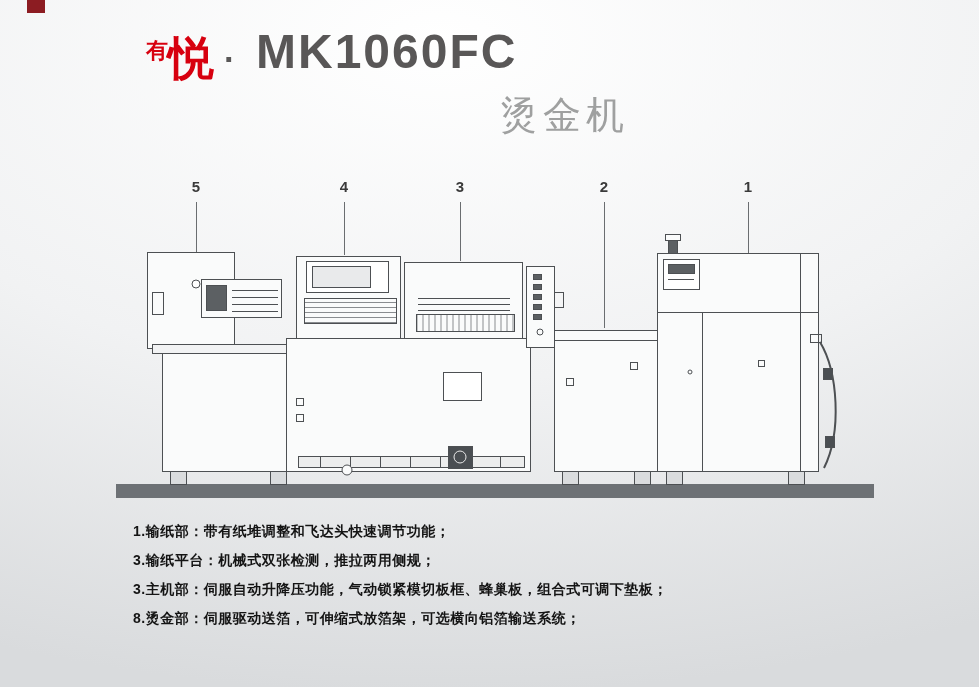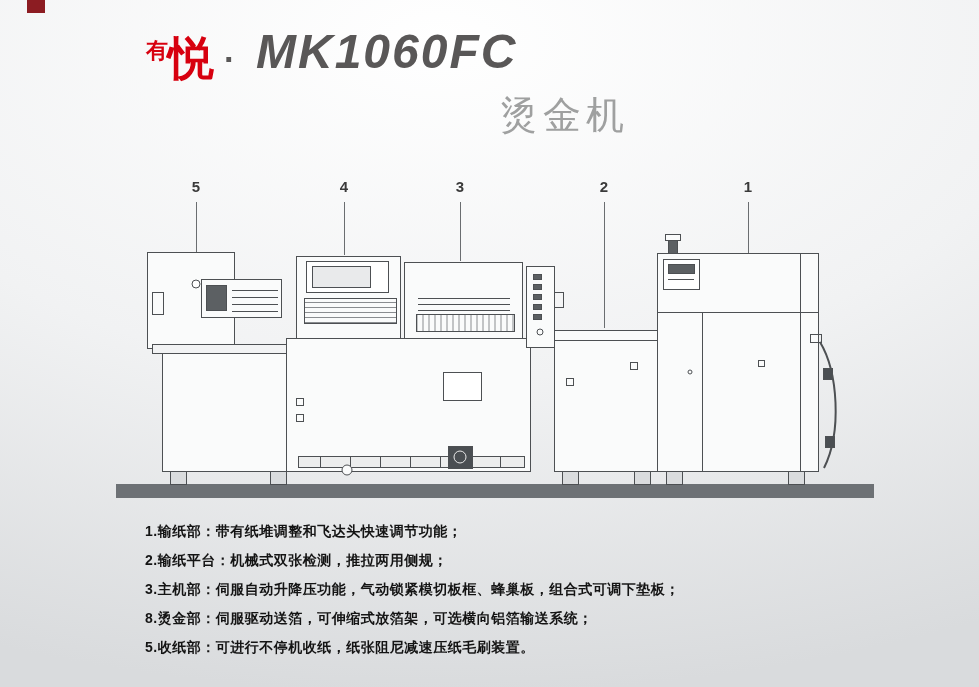--- a/index.html
+++ b/index.html
@@ -17,38 +17,38 @@
     position:relative;width:979px;height:687px;
     background:radial-gradient(120% 95% at 45% 6%, #ffffff 0%, #f1f2f3 52%, #d9dbdd 100%);
   }
   .corner-tab{position:absolute;left:27px;top:0;width:18px;height:13px;background:#8c1c22;}
   
   .brand{position:absolute;left:0;top:0;width:100%;height:150px;}
   .char-small{position:absolute;left:146px;top:36px;font-size:22px;font-weight:700;color:var(--accent-red);}
   .char-big{position:absolute;left:168px;top:28px;font-size:46px;font-weight:700;color:var(--accent-red);}
   .dot-sep{position:absolute;left:224px;top:40px;font-size:34px;font-weight:700;color:var(--model-gray);}
   .model{
-    position:absolute;left:256px;top:24px;font-size:48px;font-weight:800;font-style:italic;
+    position:absolute;left:256px;top:24px;font-size:48px;font-weight:800;
     letter-spacing:2px;color:var(--model-gray);
   }
   .product-type{
     position:absolute;left:500px;top:90px;font-size:38px;font-weight:400;
     letter-spacing:5px;color:var(--type-gray);
   }
   
   .diagram{position:absolute;left:0;top:0;width:979px;height:687px;}
   .diagram svg{position:absolute;left:0;top:0;pointer-events:none;}
   .callout-num{
     position:absolute;top:178px;width:16px;text-align:center;
     font-size:15px;font-weight:600;color:#3a3a3a;
   }
   .c5{left:188px;} .c4{left:336px;} .c3{left:452px;} .c2{left:596px;} .c1{left:740px;}
   
   .features{
-    position:absolute;left:145px;top:517px;list-style:none;
+    position:absolute;left:133px;top:517px;list-style:none;
     font-size:14px;font-weight:600;letter-spacing:.5px;color:var(--text-dark);
     line-height:29px;
   }
 </style>
 </head>
 <body>
 
 <div class="page">
 
   <div class="corner-tab"></div>
@@ -154,19 +154,18 @@
 
     <div class="callout-num c5">5</div>
     <div class="callout-num c4">4</div>
     <div class="callout-num c3">3</div>
     <div class="callout-num c2">2</div>
     <div class="callout-num c1">1</div>
   </div>
 
   <ul class="features">
     <li>1.输纸部：带有纸堆调整和飞达头快速调节功能；</li>
-    <li>2.输纸平台：机械式双张检测，推拉两用侧规；</li>
+    <li>3.输纸平台：机械式双张检测，推拉两用侧规；</li>
     <li>3.主机部：伺服自动升降压功能，气动锁紧模切板框、蜂巢板，组合式可调下垫板；</li>
     <li>8.烫金部：伺服驱动送箔，可伸缩式放箔架，可选横向铝箔输送系统；</li>
-    <li>5.收纸部：可进行不停机收纸，纸张阻尼减速压纸毛刷装置。</li>
   </ul>
 
 </div>
 
 </body></html>

